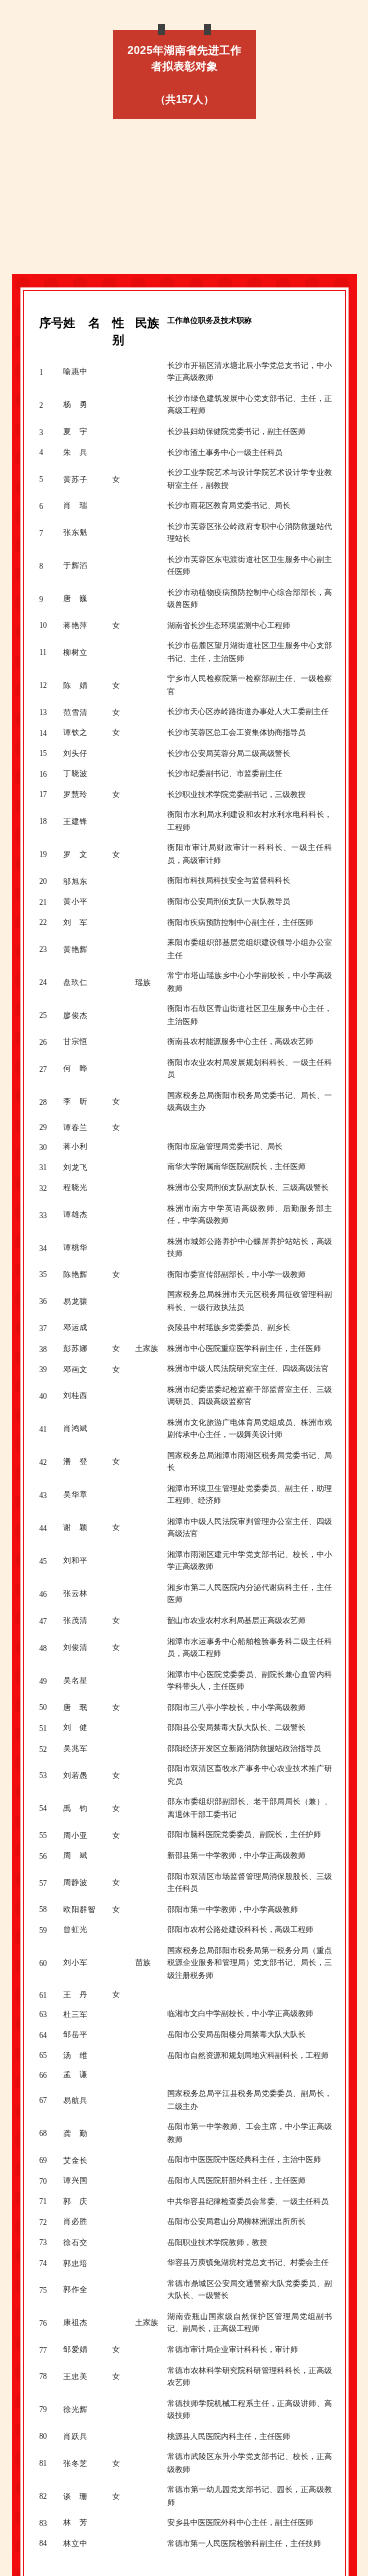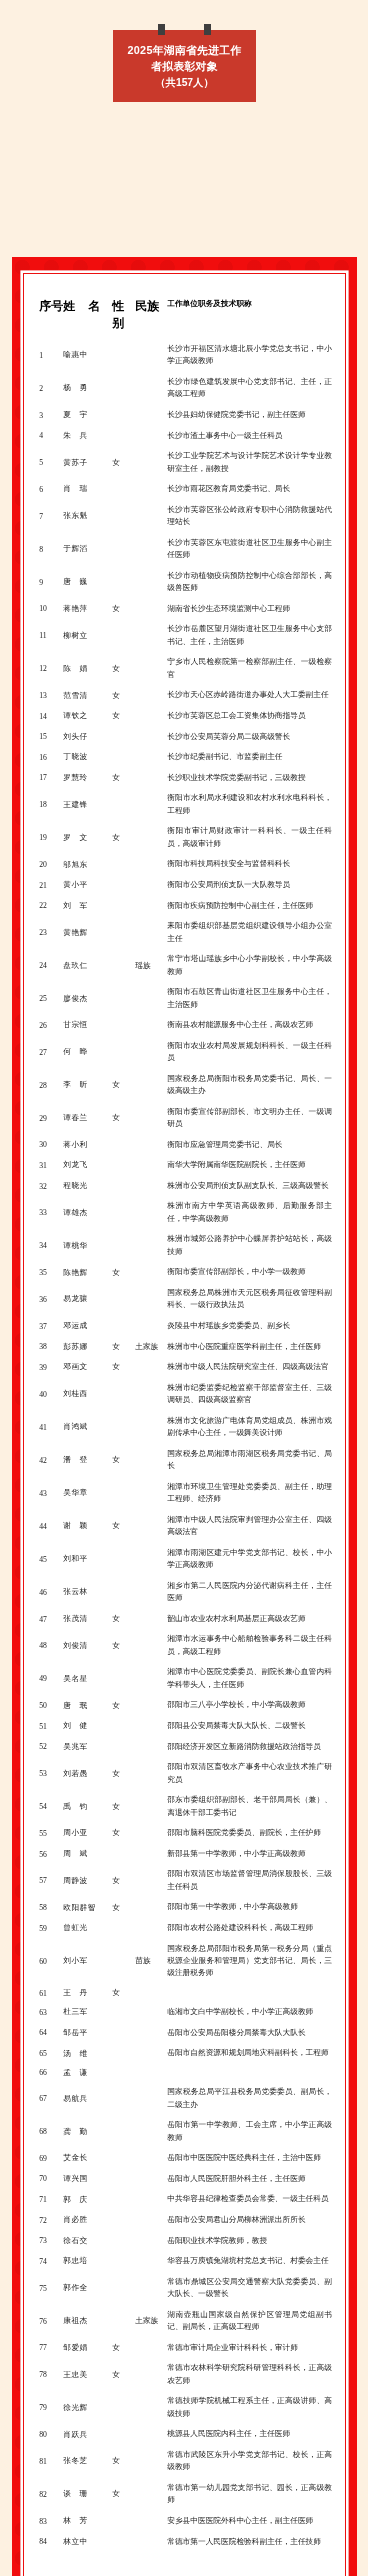--- a/index.html
+++ b/index.html
@@ -24,21 +24,21 @@
     position:absolute;top:-6.2px;width:6.7px;height:11.3px;background:#3f3f3f;
   }
   .banner .tab.left{left:45px;}
   .banner .tab.right{right:45px;}
   .banner-line1{
     color:#ffffff;font-family:"Liberation Sans","DejaVu Sans",sans-serif;
     font-weight:bold;font-size:10.8px;line-height:15.5px;letter-spacing:0.3px;
   }
   .banner-line2{
     color:#ffffff;font-family:"Liberation Sans","DejaVu Sans",sans-serif;
-    font-weight:bold;font-size:10.3px;line-height:15.5px;margin-top:1px;
+    font-weight:bold;font-size:10.3px;line-height:15.5px;margin-top:18px;
   }
   
   .red-frame{
     margin:155px 12.4px 0 12.4px;
     background:#f10d0d;
     background-image:radial-gradient(circle at 10.3px 10.3px, rgba(140,0,0,0.10) 7.2px, transparent 7.7px);
     background-size:29px 29px;
     padding:15.5px 10.3px 17.5px 10.3px;
     box-sizing:border-box;
   }
@@ -283,21 +283,20 @@
             <div class="c-name">李　昕</div>
             <div class="c-sex">女</div>
             <div class="c-eth"></div>
             <div class="c-duty">国家税务总局衡阳市税务局党委书记、局长、一级高级主办</div>
           </div>
           <div class="trow">
             <div class="c-no">29</div>
             <div class="c-name">谭春兰</div>
             <div class="c-sex">女</div>
             <div class="c-eth"></div>
-            <div class="c-duty">衡阳市委宣传部副部长、市文明办主任、一级调研员</div>
           </div>
           <div class="trow">
             <div class="c-no">30</div>
             <div class="c-name">蒋小利</div>
             <div class="c-sex"></div>
             <div class="c-eth"></div>
             <div class="c-duty">衡阳市应急管理局党委书记、局长</div>
           </div>
           <div class="trow">
             <div class="c-no">31</div>

